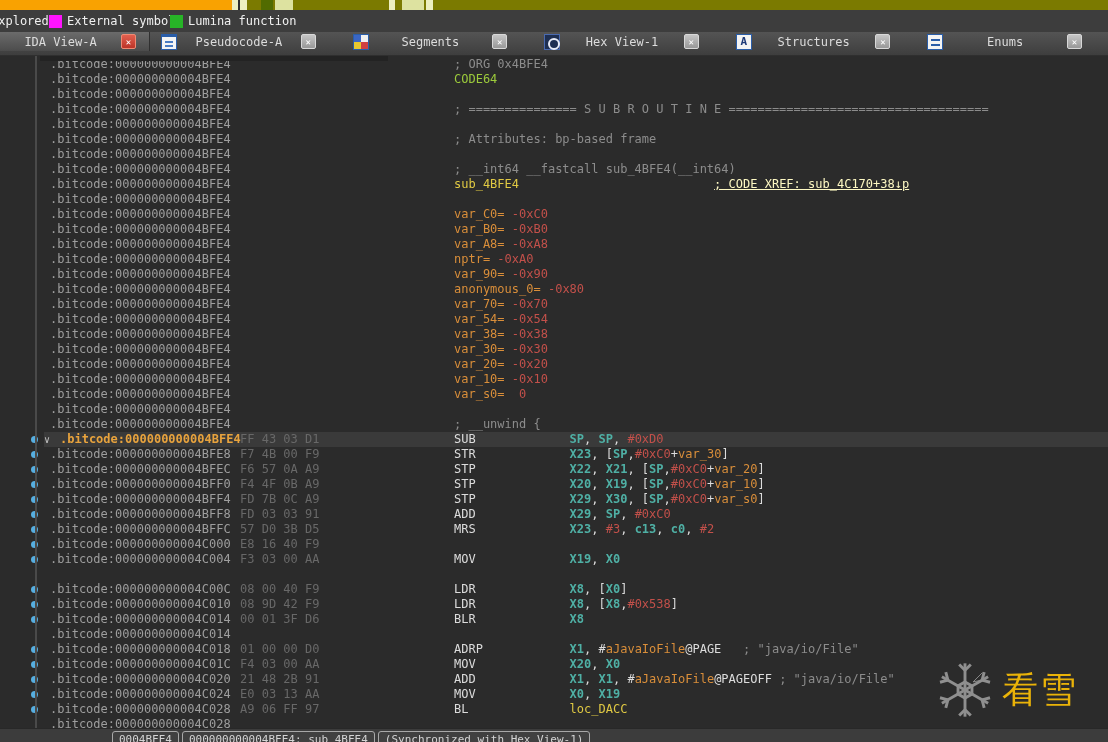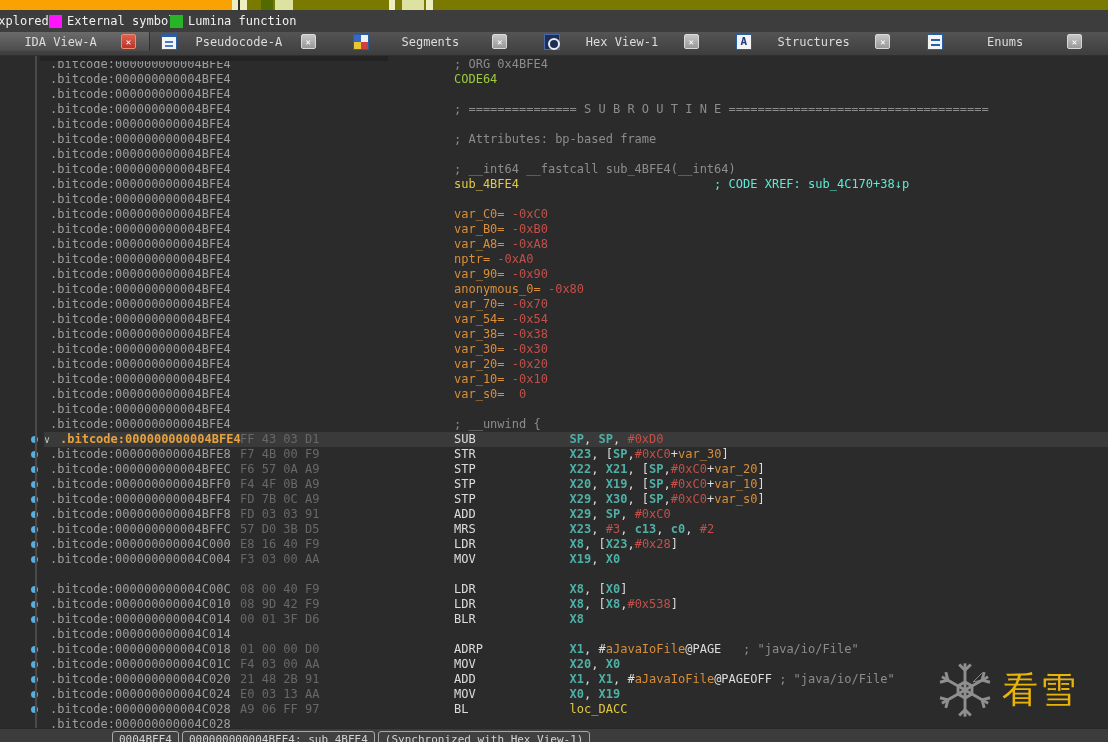--- a/index.html
+++ b/index.html
@@ -53,21 +53,21 @@
   #topshadow { position:absolute; left:40px; top:55px; width:348px; height:6px; background:#232323; }
   .line { position:absolute; left:0; width:1108px; height:15px; font-size:12px; line-height:15px; white-space:pre; }
   .line.hl::before { content:""; position:absolute; left:37px; top:0; width:1071px; height:15px; background:#3A3A3A; }
   .addr  { position:absolute; left:43px; color:#9E9E9E; }
   .addr.ha { color:#E8A33D; font-weight:bold; }
   .bytes { position:absolute; left:233px; color:#686868; }
   .content { position:absolute; left:447px; }
   .dot { position:absolute; left:24px; top:4px; width:7px; height:7px; border-radius:50%; background:#57AEE0; }
   .arrow { position:absolute; left:37px; top:0; color:#C0C0C0; font-size:10px; }
   .sw { color:#DCDCDC; } .sr { color:#4FB0A5;font-weight:bold; } .si { color:#C2504A; } .sv { color:#D98E3A; }
-  .sc { color:#8C8C8C; } .sg { color:#9CCB3B; } .sy { color:#E0C943; } .sm { color:#5eead4; }
+  .sc { color:#8C8C8C; } .sg { color:#9CCB3B; } .sy { color:#E0C943; } .sm { color:#fef9c3;text-decoration:underline; }
 
   
   #statusbar { position:absolute; left:0; top:728px; width:1108px; height:14px;
                background:#3C3C3C; border-top:1px solid #282828; z-index:5;
                display:flex; align-items:flex-start; padding-left:112px; gap:3px; }
   .scell { display:inline-block; margin-top:2px; border:1px solid #A8A8A8; border-radius:3px;
            background:#404040; color:#D4D4D4; font-size:11px; line-height:15px; padding:0 6px; white-space:pre; }
 
   
   #watermark { position:absolute; left:936px; top:660px; display:flex; align-items:center; gap:8px; z-index:4; }
@@ -104,21 +104,21 @@
       <div class="line" style="top: 387px;"><span class="addr">.bitcode:000000000004BFE4</span><span class="content"><span class="sv">var_s0=</span><span class="sw">  </span><span class="si">0</span></span></div>
       <div class="line" style="top: 402px;"><span class="addr">.bitcode:000000000004BFE4</span><span class="content"></span></div>
       <div class="line" style="top: 417px;"><span class="addr">.bitcode:000000000004BFE4</span><span class="content"><span class="sc">; __unwind {</span></span></div>
       <div class="line hl" style="top: 432px;"><span class="dot"></span><span class="arrow">∨</span><span class="addr ha" style="left: 53px;">.bitcode:000000000004BFE4</span><span class="bytes">FF 43 03 D1</span><span class="content"><span class="sw">SUB             </span><span class="sr">SP</span><span class="sw">, </span><span class="sr">SP</span><span class="sw">, </span><span class="si">#0xD0</span></span></div>
       <div class="line" style="top: 447px;"><span class="dot"></span><span class="addr">.bitcode:000000000004BFE8</span><span class="bytes">F7 4B 00 F9</span><span class="content"><span class="sw">STR             </span><span class="sr">X23</span><span class="sw">, [</span><span class="sr">SP</span><span class="sw">,</span><span class="si">#0xC0</span><span class="sw">+</span><span class="sv">var_30</span><span class="sw">]</span></span></div>
       <div class="line" style="top: 462px;"><span class="dot"></span><span class="addr">.bitcode:000000000004BFEC</span><span class="bytes">F6 57 0A A9</span><span class="content"><span class="sw">STP             </span><span class="sr">X22</span><span class="sw">, </span><span class="sr">X21</span><span class="sw">, [</span><span class="sr">SP</span><span class="sw">,</span><span class="si">#0xC0</span><span class="sw">+</span><span class="sv">var_20</span><span class="sw">]</span></span></div>
       <div class="line" style="top: 477px;"><span class="dot"></span><span class="addr">.bitcode:000000000004BFF0</span><span class="bytes">F4 4F 0B A9</span><span class="content"><span class="sw">STP             </span><span class="sr">X20</span><span class="sw">, </span><span class="sr">X19</span><span class="sw">, [</span><span class="sr">SP</span><span class="sw">,</span><span class="si">#0xC0</span><span class="sw">+</span><span class="sv">var_10</span><span class="sw">]</span></span></div>
       <div class="line" style="top: 492px;"><span class="dot"></span><span class="addr">.bitcode:000000000004BFF4</span><span class="bytes">FD 7B 0C A9</span><span class="content"><span class="sw">STP             </span><span class="sr">X29</span><span class="sw">, </span><span class="sr">X30</span><span class="sw">, [</span><span class="sr">SP</span><span class="sw">,</span><span class="si">#0xC0</span><span class="sw">+</span><span class="sv">var_s0</span><span class="sw">]</span></span></div>
       <div class="line" style="top: 507px;"><span class="dot"></span><span class="addr">.bitcode:000000000004BFF8</span><span class="bytes">FD 03 03 91</span><span class="content"><span class="sw">ADD             </span><span class="sr">X29</span><span class="sw">, </span><span class="sr">SP</span><span class="sw">, </span><span class="si">#0xC0</span></span></div>
       <div class="line" style="top: 522px;"><span class="dot"></span><span class="addr">.bitcode:000000000004BFFC</span><span class="bytes">57 D0 3B D5</span><span class="content"><span class="sw">MRS             </span><span class="sr">X23</span><span class="sw">, </span><span class="si">#3</span><span class="sw">, </span><span class="sr">c13</span><span class="sw">, </span><span class="sr">c0</span><span class="sw">, </span><span class="si">#2</span></span></div>
-      <div class="line" style="top: 537px;"><span class="dot"></span><span class="addr">.bitcode:000000000004C000</span><span class="bytes">E8 16 40 F9</span><span class="content"><span class="sw">LDR             </span><span class="sr">X8</span><span class="sw">, [</span><span class="sr">X23</span><span class="sw">,</span><span class="si">#0x28</span><span class="sw">]</span></span></div>
+      <div class="line" style="top: 537px;"><span class="dot"></span><span class="addr">.bitcode:000000000004C000</span><span class="bytes">E8 16 40 F9</span></div>
       <div class="line" style="top: 552px;"><span class="dot"></span><span class="addr">.bitcode:000000000004C004</span><span class="bytes">F3 03 00 AA</span><span class="content"><span class="sw">MOV             </span><span class="sr">X19</span><span class="sw">, </span><span class="sr">X0</span></span></div>
       <div class="line" style="top: 582px;"><span class="dot"></span><span class="addr">.bitcode:000000000004C00C</span><span class="bytes">08 00 40 F9</span><span class="content"><span class="sw">LDR             </span><span class="sr">X8</span><span class="sw">, [</span><span class="sr">X0</span><span class="sw">]</span></span></div>
       <div class="line" style="top: 597px;"><span class="dot"></span><span class="addr">.bitcode:000000000004C010</span><span class="bytes">08 9D 42 F9</span><span class="content"><span class="sw">LDR             </span><span class="sr">X8</span><span class="sw">, [</span><span class="sr">X8</span><span class="sw">,</span><span class="si">#0x538</span><span class="sw">]</span></span></div>
       <div class="line" style="top: 612px;"><span class="dot"></span><span class="addr">.bitcode:000000000004C014</span><span class="bytes">00 01 3F D6</span><span class="content"><span class="sw">BLR             </span><span class="sr">X8</span></span></div>
       <div class="line" style="top: 627px;"><span class="addr">.bitcode:000000000004C014</span><span class="content"></span></div>
       <div class="line" style="top: 642px;"><span class="dot"></span><span class="addr">.bitcode:000000000004C018</span><span class="bytes">01 00 00 D0</span><span class="content"><span class="sw">ADRP            </span><span class="sr">X1</span><span class="sw">, #</span><span class="sv">aJavaIoFile</span><span class="sw">@PAGE</span><span class="sw">   </span><span class="sc">; "java/io/File"</span></span></div>
       <div class="line" style="top: 657px;"><span class="dot"></span><span class="addr">.bitcode:000000000004C01C</span><span class="bytes">F4 03 00 AA</span><span class="content"><span class="sw">MOV             </span><span class="sr">X20</span><span class="sw">, </span><span class="sr">X0</span></span></div>
       <div class="line" style="top: 672px;"><span class="dot"></span><span class="addr">.bitcode:000000000004C020</span><span class="bytes">21 48 2B 91</span><span class="content"><span class="sw">ADD             </span><span class="sr">X1</span><span class="sw">, </span><span class="sr">X1</span><span class="sw">, #</span><span class="sv">aJavaIoFile</span><span class="sw">@PAGEOFF</span><span class="sw"> </span><span class="sc">; "java/io/File"</span></span></div>
       <div class="line" style="top: 687px; padding-left: 32px;"><span class="dot"></span><span class="addr">.bitcode:000000000004C024</span><span class="bytes">E0 03 13 AA</span><span class="content"><span class="sw">MOV             </span><span class="sr">X0</span><span class="sw">, </span><span class="sr">X19</span></span></div>
       <div class="line" style="top: 702px;"><span class="dot"></span><span class="addr">.bitcode:000000000004C028</span><span class="bytes">A9 06 FF 97</span><span class="content"><span class="sw">BL              </span><span class="sy">loc_DACC</span></span></div>

